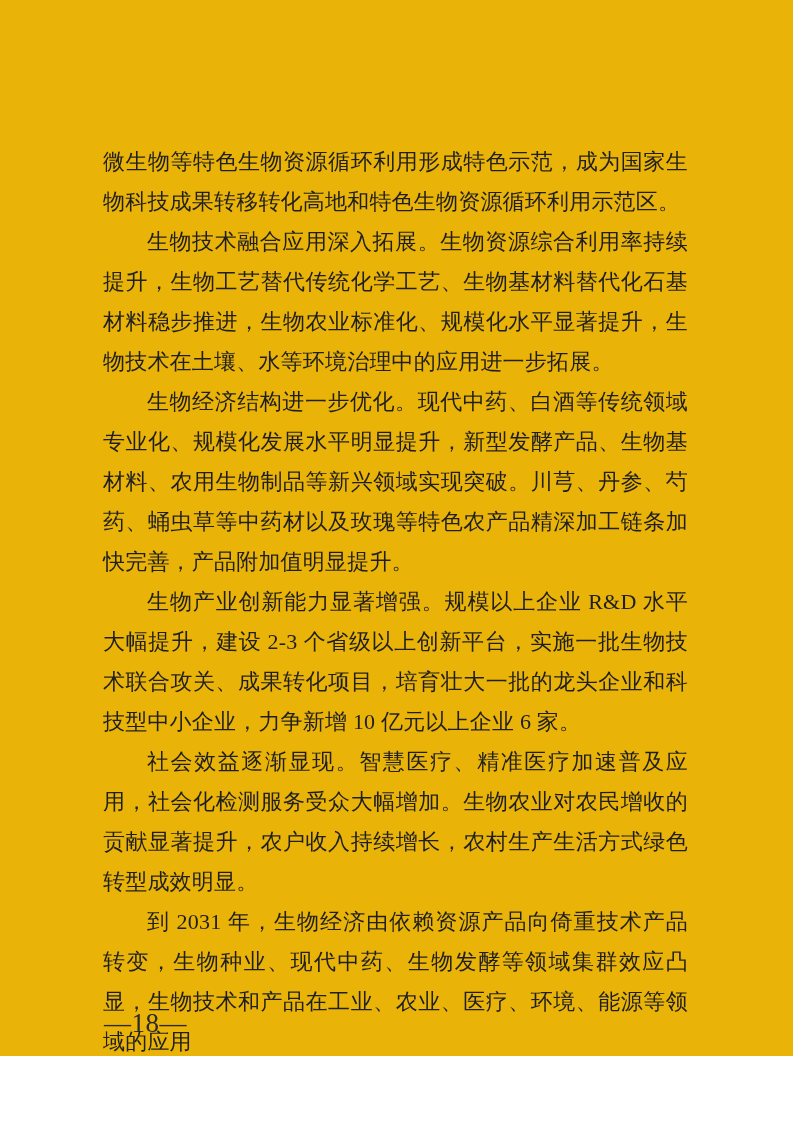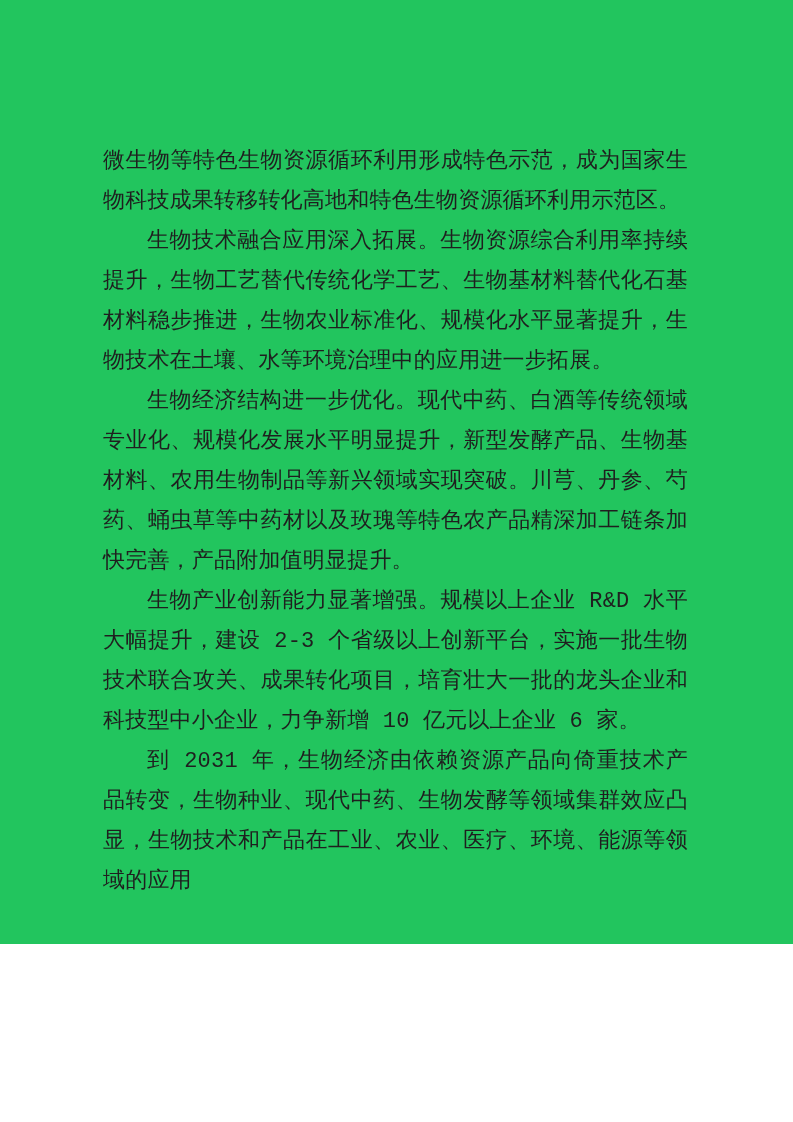--- a/index.html
+++ b/index.html
@@ -3,24 +3,24 @@
 <meta charset="utf-8">
 <style>
   html, body {
     margin: 0;
     padding: 0;
     background: #ffffff;
   }
   .page {
     position: relative;
     width: 793px;
-    height: 944px;
-    background: #22c55e;
+    height: 1056px;
+    background: #eab308;
     overflow: hidden;
-    font-family: Liberation Mono, monospace;
+    font-family: Liberation Serif, serif;
     color: #1f1f1f;
   }
   .content {
     position: absolute;
     left: 103px;
     top: 142px;
     width: 585px;
   }
   .content p {
     margin: 0;
@@ -47,16 +47,17 @@
 </style>
 </head>
 <body>
 
 <div class="page">
   <div class="content" id="paragraphs-container">
       <p class="">微生物等特色生物资源循环利用形成特色示范，成为国家生物科技成果转移转化高地和特色生物资源循环利用示范区。</p>
       <p class="indent">生物技术融合应用深入拓展。生物资源综合利用率持续提升，生物工艺替代传统化学工艺、生物基材料替代化石基材料稳步推进，生物农业标准化、规模化水平显著提升，生物技术在土壤、水等环境治理中的应用进一步拓展。</p>
       <p class="indent">生物经济结构进一步优化。现代中药、白酒等传统领域专业化、规模化发展水平明显提升，新型发酵产品、生物基材料、农用生物制品等新兴领域实现突破。川芎、丹参、芍药、蛹虫草等中药材以及玫瑰等特色农产品精深加工链条加快完善，产品附加值明显提升。</p>
       <p class="indent">生物产业创新能力显著增强。规模以上企业 R&amp;D 水平大幅提升，建设 2-3 个省级以上创新平台，实施一批生物技术联合攻关、成果转化项目，培育壮大一批的龙头企业和科技型中小企业，力争新增 10 亿元以上企业 6 家。</p>
+      <p class="indent">社会效益逐渐显现。智慧医疗、精准医疗加速普及应用，社会化检测服务受众大幅增加。生物农业对农民增收的贡献显著提升，农户收入持续增长，农村生产生活方式绿色转型成效明显。</p>
       <p class="indent">到 2031 年，生物经济由依赖资源产品向倚重技术产品转变，生物种业、现代中药、生物发酵等领域集群效应凸显，生物技术和产品在工业、农业、医疗、环境、能源等领域的应用</p>
     </div>
   <div class="page-footer">—18—</div>
 </div>
 
 </body></html>

